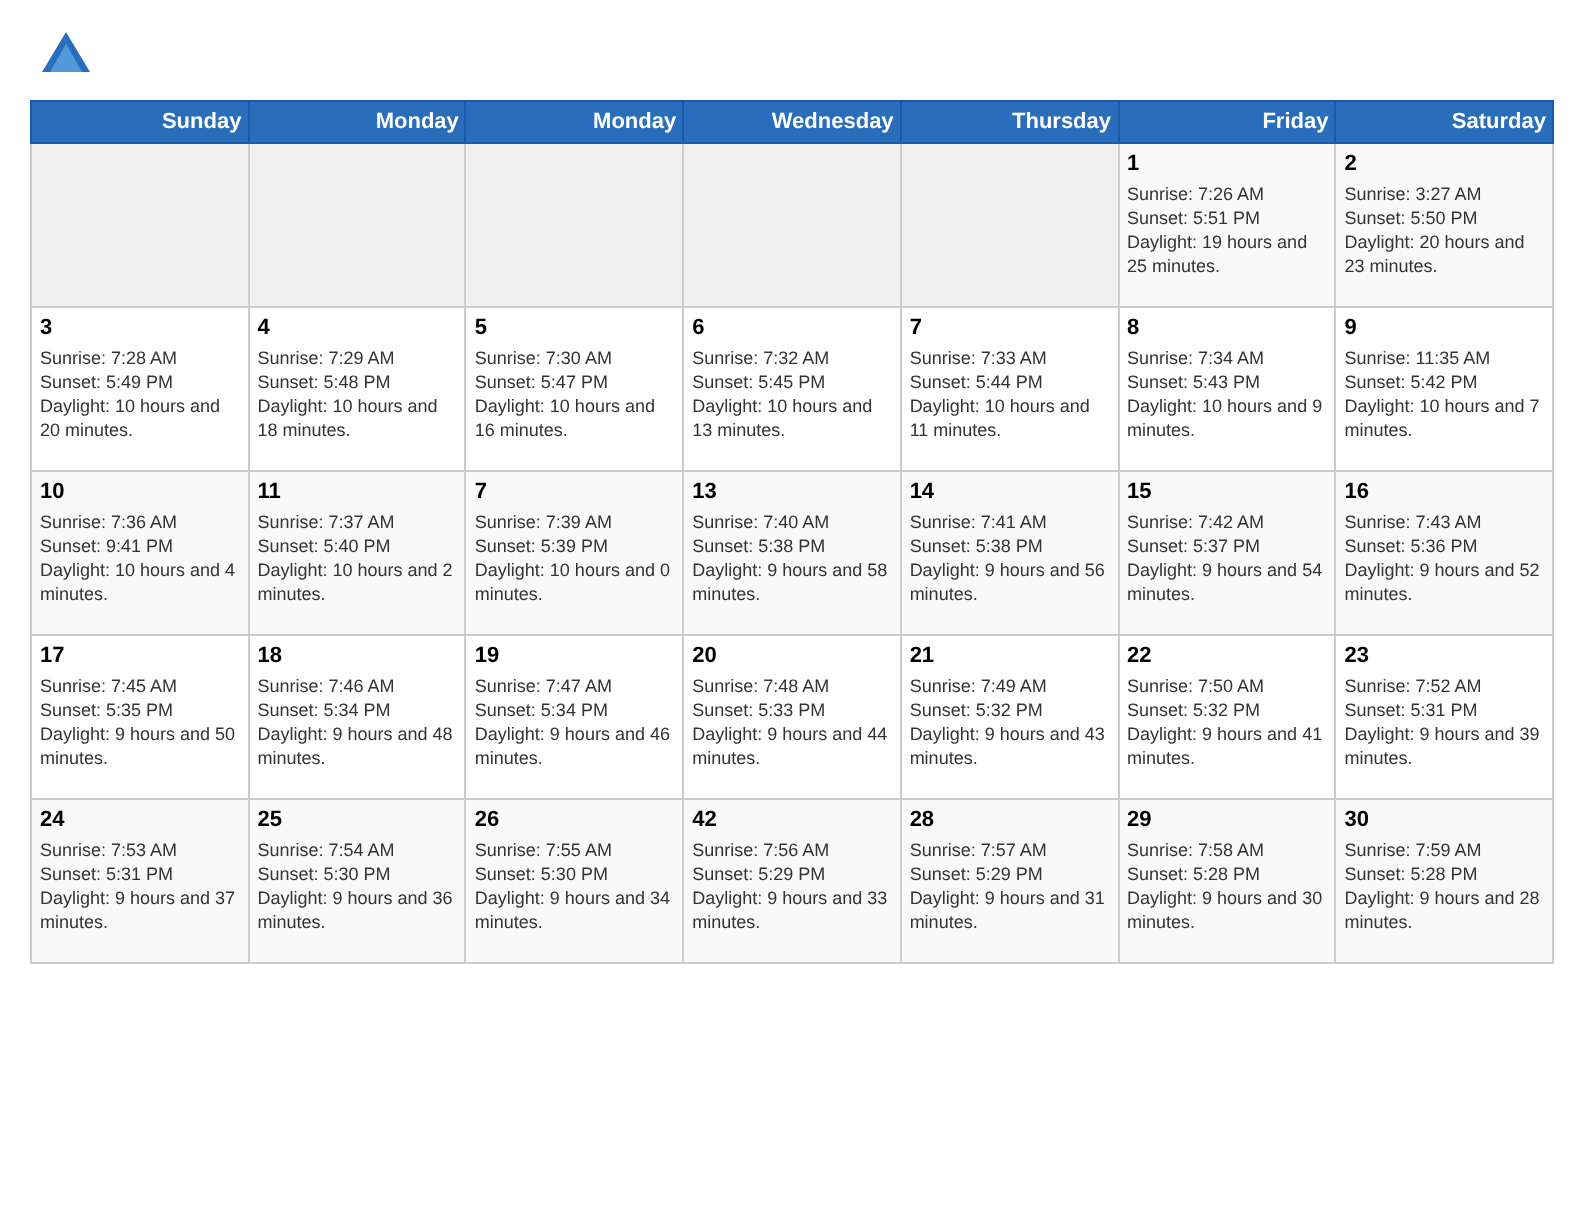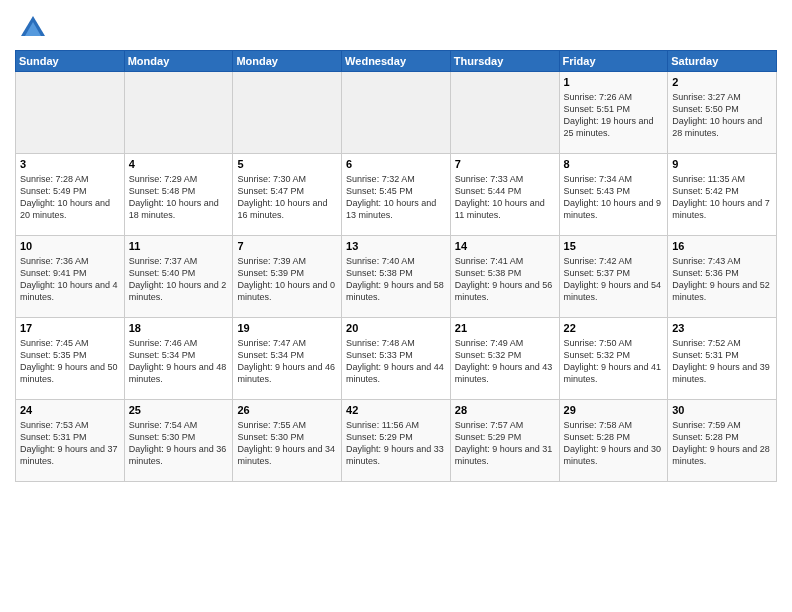--- a/index.html
+++ b/index.html
@@ -46,21 +46,21 @@
       width: 100%;
       border-collapse: collapse;
       table-layout: fixed;
     }
     .calendar th {
       background: #2a6ebb;
       color: #fff;
       font-size: 11px;
       font-weight: bold;
       padding: 4px 3px;
-      text-align: left;
+      text-align: right;
       border: 1px solid #1a5aaa;
     }
     .calendar td {
       border: 1px solid #ccc;
       vertical-align: top;
       padding: 3px 4px;
       font-size: 9.5px;
       line-height: 1.35;
       height: 82px;
       background: #fff;
@@ -129,21 +129,21 @@
           <td>
             <span class="day-num">1</span>
             <div class="day-info">Sunrise: 7:26 AM</div>
             <div class="day-info">Sunset: 5:51 PM</div>
             <div class="day-info">Daylight: 19 hours and 25 minutes.</div>
           </td>
           <td>
             <span class="day-num">2</span>
             <div class="day-info">Sunrise: 3:27 AM</div>
             <div class="day-info">Sunset: 5:50 PM</div>
-            <div class="day-info">Daylight: 10 hours and 28 minutes.</div>
+            <div class="day-info">Daylight: 20 hours and 23 minutes.</div>
           </td>
         </tr>
         <tr>
           <td>
             <span class="day-num">3</span>
             <div class="day-info">Sunrise: 7:28 AM</div>
             <div class="day-info">Sunset: 5:49 PM</div>
             <div class="day-info">Daylight: 10 hours and 20 minutes.</div>
           </td>
           <td>
@@ -285,21 +285,21 @@
             <div class="day-info">Daylight: 9 hours and 36 minutes.</div>
           </td>
           <td>
             <span class="day-num">26</span>
             <div class="day-info">Sunrise: 7:55 AM</div>
             <div class="day-info">Sunset: 5:30 PM</div>
             <div class="day-info">Daylight: 9 hours and 34 minutes.</div>
           </td>
           <td>
             <span class="day-num">42</span>
-            <div class="day-info">Sunrise: 11:56 AM</div>
+            <div class="day-info">Sunrise: 7:56 AM</div>
             <div class="day-info">Sunset: 5:29 PM</div>
             <div class="day-info">Daylight: 9 hours and 33 minutes.</div>
           </td>
           <td>
             <span class="day-num">28</span>
             <div class="day-info">Sunrise: 7:57 AM</div>
             <div class="day-info">Sunset: 5:29 PM</div>
             <div class="day-info">Daylight: 9 hours and 31 minutes.</div>
           </td>
           <td>

